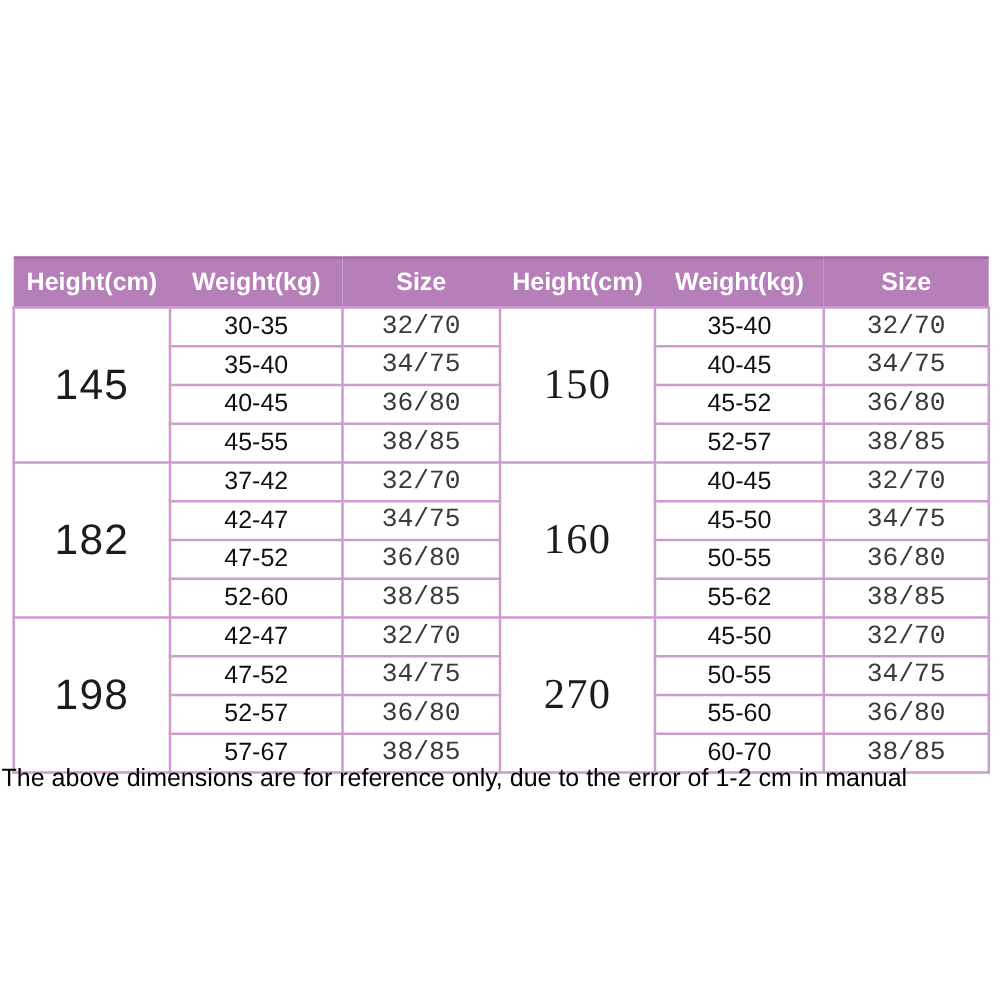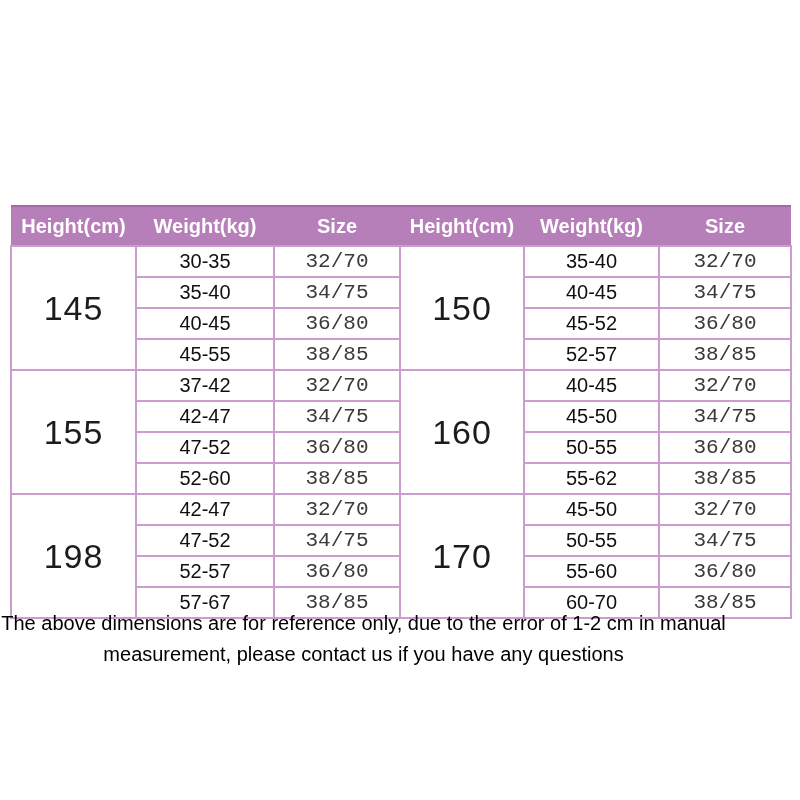--- a/index.html
+++ b/index.html
@@ -60,20 +60,21 @@
     color: #101010;
     font-weight: normal;
   }
   td.size-cell {
     font-family: Liberation Mono, monospace;
     font-size: 21px;
     color: #3a3a3a;
   }
   td.right-gap {
     border-left: 4px solid #ffffff;
+    font-family: Liberation Serif, serif;
   }
   .footer-note {
     position: absolute;
     top: 608px;
     left: 0;
     width: 727px;
     text-align: center;
     font-size: 20px;
     color: #000000;
     line-height: 1.55;
@@ -127,21 +128,21 @@
           <td class="size-cell">36/80</td>
         </tr>
         <tr>
           <td class="weight-cell">45-55</td>
           <td class="size-cell">38/85</td>
           <td class="weight-cell">52-57</td>
           <td class="size-cell">38/85</td>
         </tr>
 
         <tr>
-          <td class="height-cell" rowspan="4">155</td>
+          <td class="height-cell" rowspan="4">182</td>
           <td class="weight-cell">37-42</td>
           <td class="size-cell">32/70</td>
           <td class="height-cell right-gap" rowspan="4">160</td>
           <td class="weight-cell">40-45</td>
           <td class="size-cell">32/70</td>
         </tr>
         <tr>
           <td class="weight-cell">42-47</td>
           <td class="size-cell">34/75</td>
           <td class="weight-cell">45-50</td>
@@ -157,21 +158,21 @@
           <td class="weight-cell">52-60</td>
           <td class="size-cell">38/85</td>
           <td class="weight-cell">55-62</td>
           <td class="size-cell">38/85</td>
         </tr>
 
         <tr>
           <td class="height-cell" rowspan="4">198</td>
           <td class="weight-cell">42-47</td>
           <td class="size-cell">32/70</td>
-          <td class="height-cell right-gap" rowspan="4">170</td>
+          <td class="height-cell right-gap" rowspan="4">270</td>
           <td class="weight-cell">45-50</td>
           <td class="size-cell">32/70</td>
         </tr>
         <tr>
           <td class="weight-cell">47-52</td>
           <td class="size-cell">34/75</td>
           <td class="weight-cell">50-55</td>
           <td class="size-cell">34/75</td>
         </tr>
         <tr>
@@ -185,16 +186,15 @@
           <td class="size-cell">38/85</td>
           <td class="weight-cell">60-70</td>
           <td class="size-cell">38/85</td>
         </tr>
       </tbody>
     </table>
   </div>
 
   <div class="footer-note">
     <div>The above dimensions are for reference only, due to the error of 1-2 cm in manual</div>
-    <div>measurement, please contact us if you have any questions</div>
   </div>
 
 </div>
 
 </body></html>

